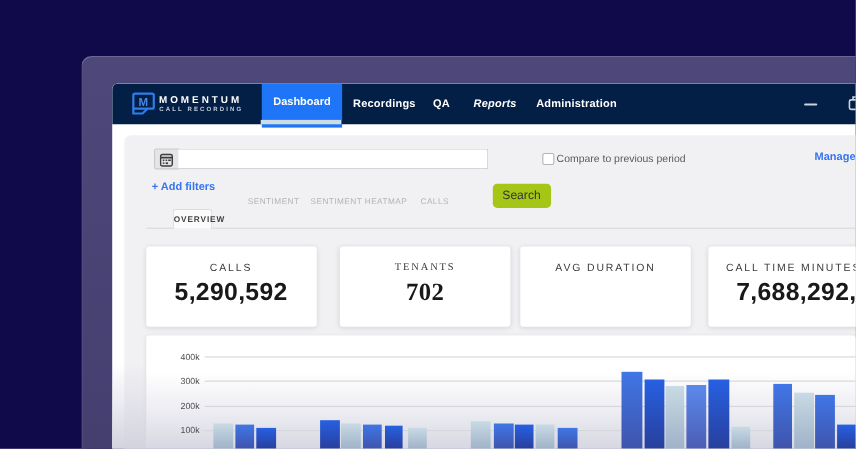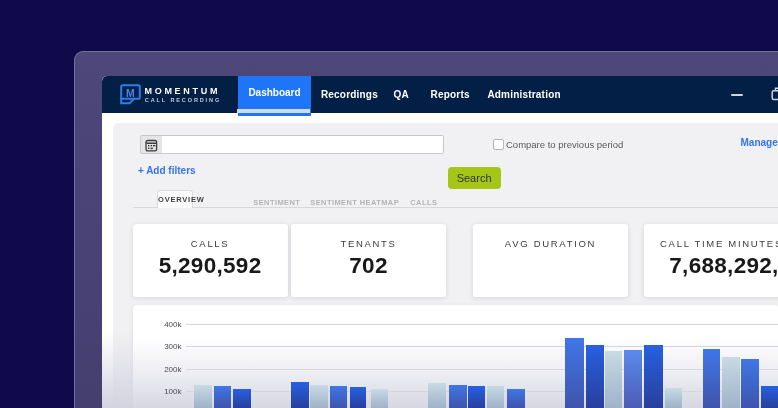--- a/index.html
+++ b/index.html
@@ -43,22 +43,22 @@
     font-weight:bold; }
   #srchbtn { position:absolute; left:345.6px; top:91.9px; width:53px; height:22px;
     background:#a5c617; border-radius:4px; color:#333; font-size:11px;
     text-align:center; line-height:22.3px; }
   #tabrule { position:absolute; left:30.7px; top:131.1px; width:645.3px; height:1px;
     background:#d8d8d8; }
   #tabactive { position:absolute; left:55px; top:114px; width:36px; height:18.1px;
     background:#fbfbfc; border:1px solid #dcdcdc; border-bottom:none;
     border-radius:3px 3px 0 0; color:#3f3f3f; font-size:7.5px; font-weight:bold;
     letter-spacing:0.8px; text-align:center; line-height:17px; }
-  .tabi { position:absolute; top:122px; color:#b4b4b7; font-size:7.5px; font-weight:bold;
-    letter-spacing:0.4px; white-space:nowrap;margin-left:28px; }
+  .tabi { position:absolute; top:102px; color:#b4b4b7; font-size:7.5px; font-weight:normal;
+    letter-spacing:0.4px; white-space:nowrap; }
   .card { position:absolute; top:148.1px; width:155px; height:73.7px; background:#fff;
     border-radius:3px; box-shadow:0 1px 5px rgba(40,40,70,0.13); }
   .card .lbl { position:absolute; left:0; right:0; top:14.5px; text-align:center;
     color:#3b3b3b; font-size:9.5px; letter-spacing:1.7px; }
   .card .val { position:absolute; left:0; right:0; top:29px; text-align:center;
     color:#191919; font-size:22.5px; font-weight:bold; letter-spacing:0.3px; }
   #chart { position:absolute; left:30.6px; top:229.8px; width:645.4px; height:102.7px;
     border-radius:3px 3px 0 0;
     background:linear-gradient(180deg,#ffffff 0%,#ffffff 32%,#ececf2 68%,#d7d7e2 100%);
     box-shadow:0 1px 4px rgba(40,40,70,0.10); }
@@ -83,21 +83,21 @@
         <path d="M2.2 15 L2.2 20.2 L10.6 20.2 L15 15.8" fill="none" stroke="#2f7de8" stroke-width="2" stroke-linejoin="miter"></path>
         <text x="11.4" y="13.6" text-anchor="middle" font-family="Liberation Sans" font-size="10.5" font-weight="bold" fill="#4a86e8">M</text>
       </svg>
       <div id="wm1">MOMENTUM</div>
       <div id="wm2">CALL RECORDING</div>
       <div id="dashtab">
           <span>Dashboard</span>
         </div>
       <div class="nav" style="left:218.9px;">Recordings</div>
       <div class="nav" style="left:291.6px;">QA</div>
-      <div class="nav" style="left:328.5px;">Reports</div>
+      <div class="nav" style="left:328.5px;font-style:italic;">Reports</div>
       <div class="nav" style="left:385.4px;">Administration</div>
       <div id="minus"></div>
       <svg width="16" height="16" viewBox="0 0 16 16" style="position:absolute;left:668.7px;top:10px;">
         <rect x="1.2" y="4.8" width="13" height="8.6" rx="1.5" fill="none" stroke="#ccd3dd" stroke-width="1.5"></rect>
         <path d="M4.5 4.5 L4.5 2.2 L11.5 2.2 L11.5 4.5" fill="none" stroke="#ccd3dd" stroke-width="1.5"></path>
       </svg>
     </div>
     <div id="dashunder"></div>
     <div id="panel"></div>
     <div id="addon">
@@ -119,21 +119,21 @@
     <div id="srchbtn">Search</div>
     <div id="tabrule"></div>
     <div id="tabactive">OVERVIEW</div>
     <div class="tabi" style="left:123.3px;">SENTIMENT</div>
     <div class="tabi" style="left:180.3px;">SENTIMENT HEATMAP</div>
     <div class="tabi" style="left:280.3px;">CALLS</div>
     <div class="card" style="left:30.6px;">
         <div class="lbl">CALLS</div>
         <div class="val">5,290,592</div>
       </div>
-    <div class="card" style="left:189px;">
+    <div class="card" style="left:207px;font-family:Liberation Serif, serif;">
         <div class="lbl">TENANTS</div>
         <div class="val">702</div>
       </div>
     <div class="card" style="left:371px;">
         <div class="lbl">AVG DURATION</div>
       </div>
     <div class="card" style="left:542px;">
         <div class="lbl">CALL TIME MINUTES</div>
         <div class="val" style="left:25.3px;right:auto;text-align:left;white-space:nowrap;">7,688,292,184</div>
       </div>

